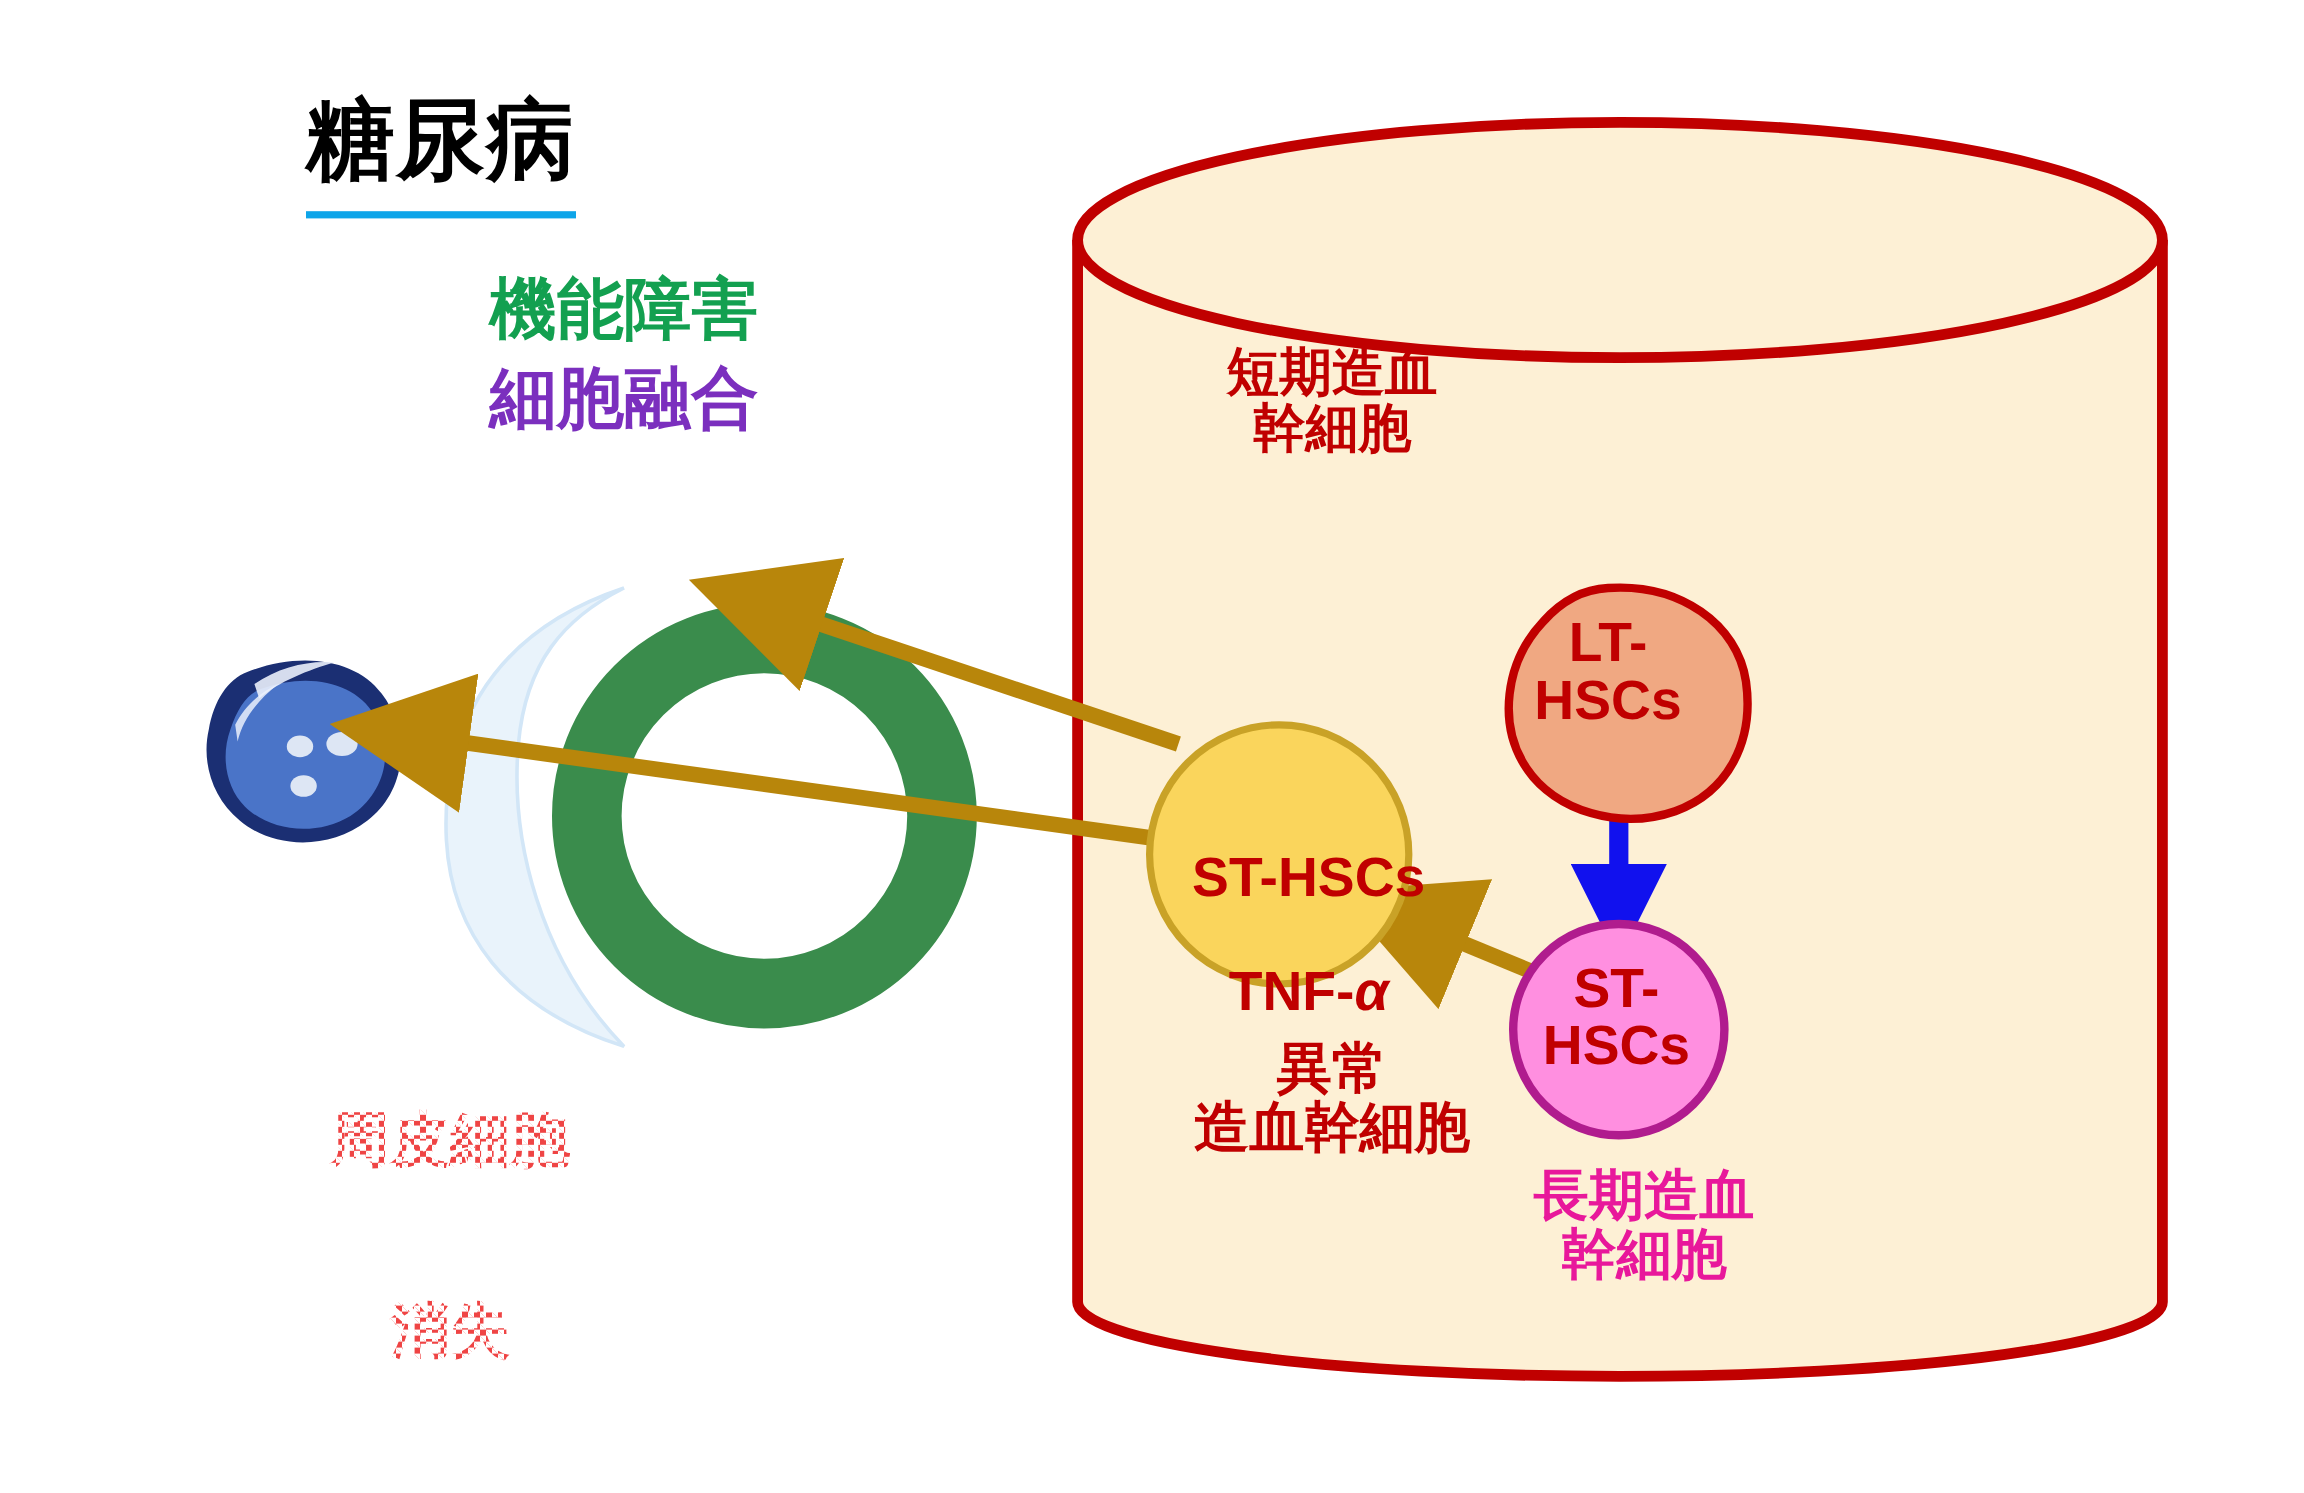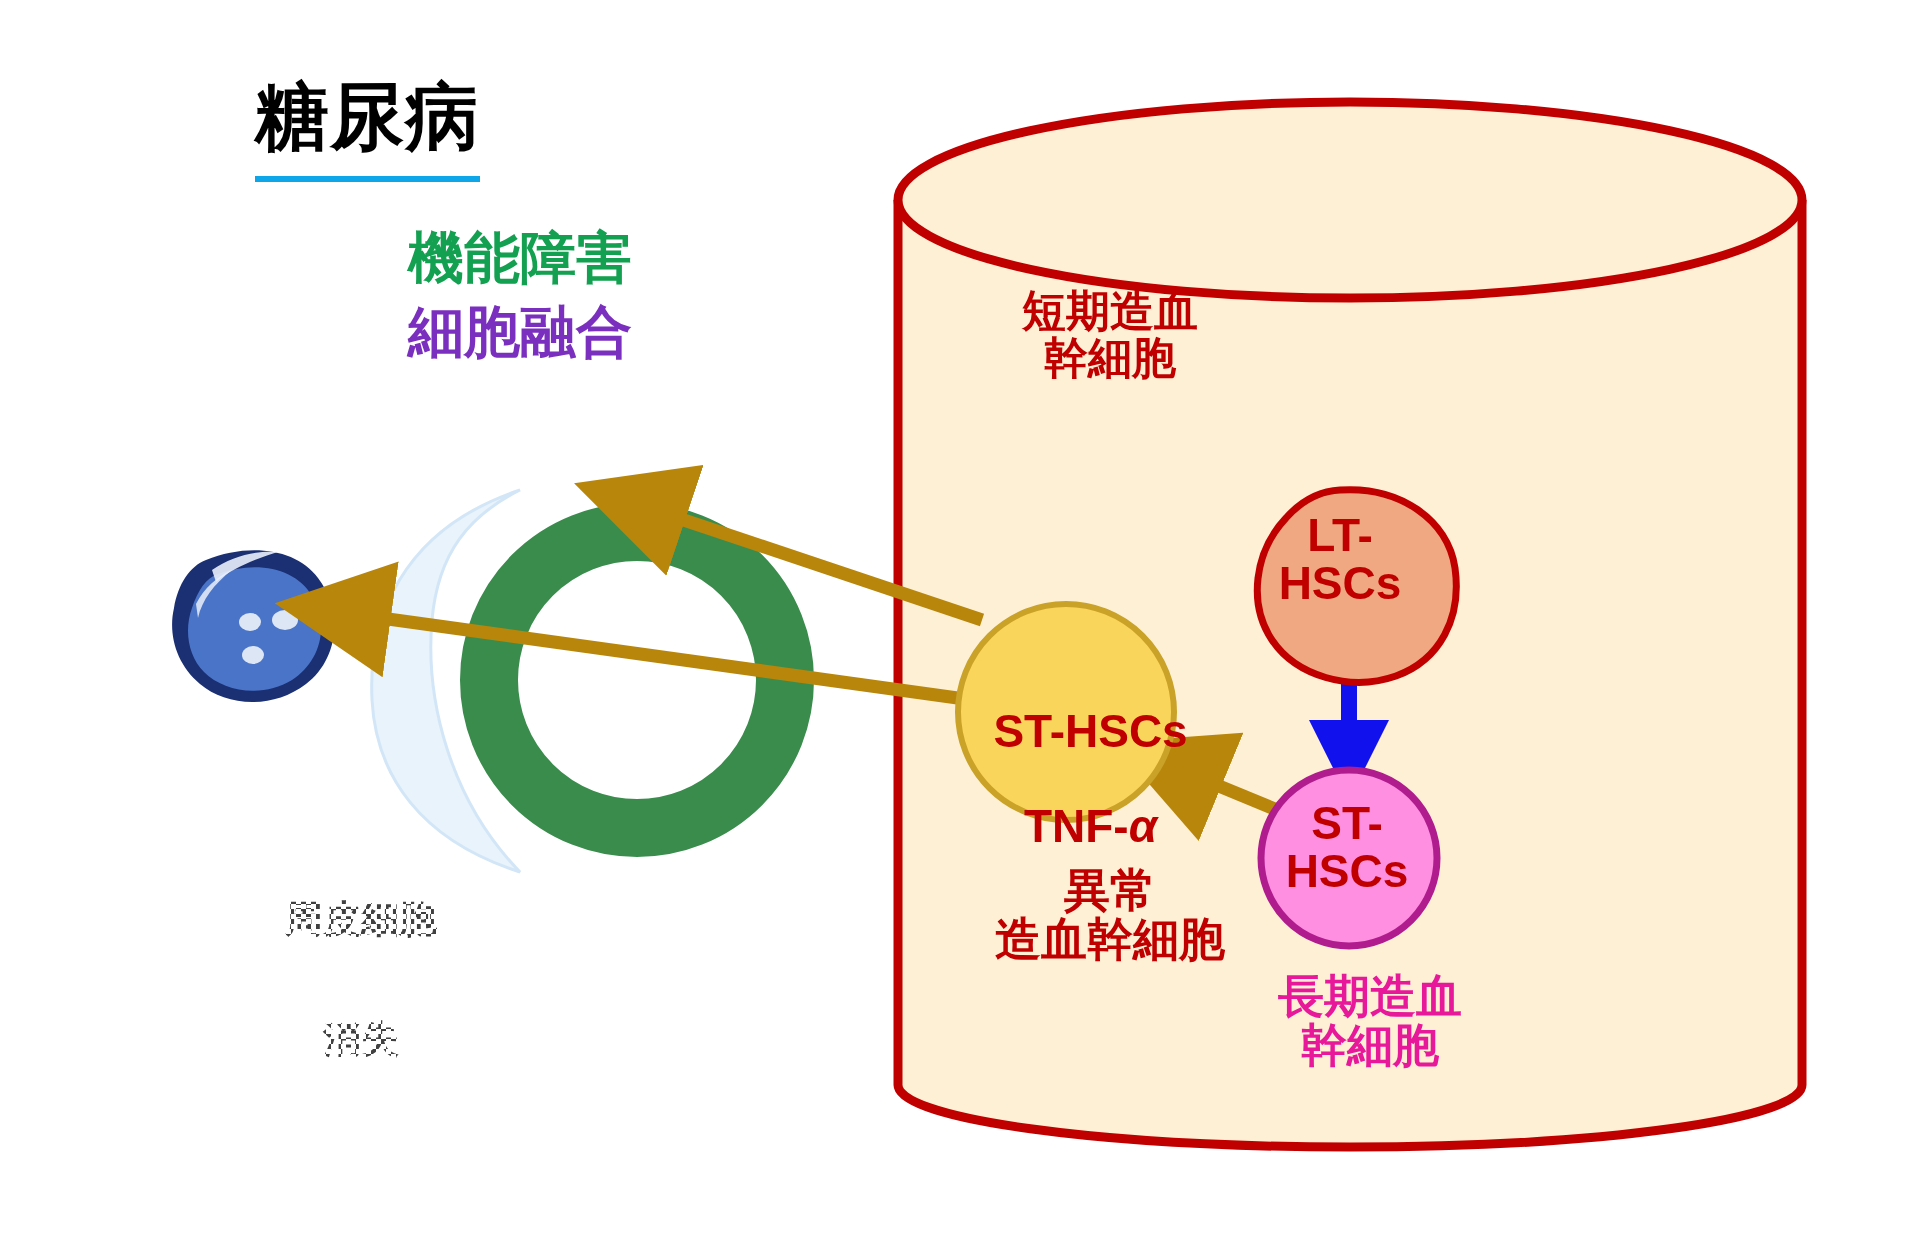--- a/index.html
+++ b/index.html
@@ -11,21 +11,21 @@
   .lbl{position:absolute;white-space:pre;font-weight:bold;line-height:1.06;
        text-align:center;}
 
   #title-diabetes{
     left:255px;top:78px;font-size:74px;color:#000000;letter-spacing:1px;
     border-bottom:6px solid #0ea5e9;padding-bottom:20px;
   }
   #label-dysfunction{left:380px;top:228px;width:280px;font-size:56px;color:#13A050;}
   #label-cellfusion{left:380px;top:302px;width:280px;font-size:56px;color:#7B2FBE;}
   #label-abnormalcell{left:60px;top:670px;width:290px;font-size:50px;color:#1B2F66;}
-  #label-pericyte{left:231px;top:818px;width:260px;font-size:38px;color:#404040;
+  #label-pericyte{left:245px;top:818px;width:260px;font-size:50px;color:#ef4444;
      -webkit-text-stroke:0px;}
   #label-pericyte .dotline{display:block;}
 
   #label-bonemarrow{left:1020px;top:108px;width:200px;font-size:56px;color:#C00000;}
   #label-ltlong{left:985px;top:288px;width:250px;font-size:44px;color:#C00000;}
   #label-abnormalhsc{left:950px;top:838px;width:320px;font-size:46px;color:#C00000;margin-top:28px;}
   #label-stshort{left:1240px;top:972px;width:260px;font-size:46px;color:#E8189B;}
 
   .celltxt{position:absolute;font-weight:bold;text-align:center;color:#C00000;
            line-height:1.04;white-space:pre;}

